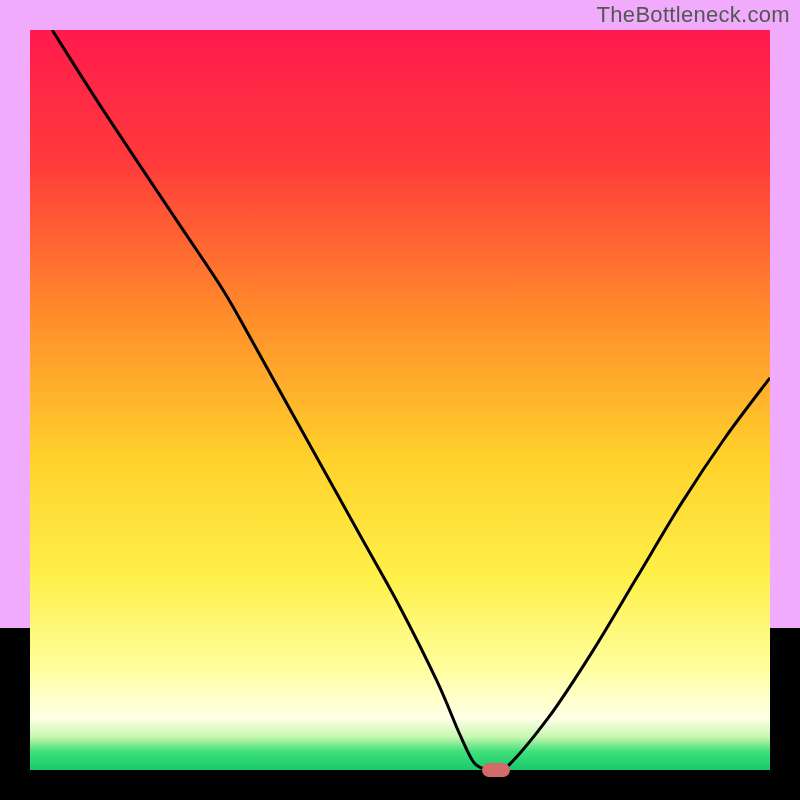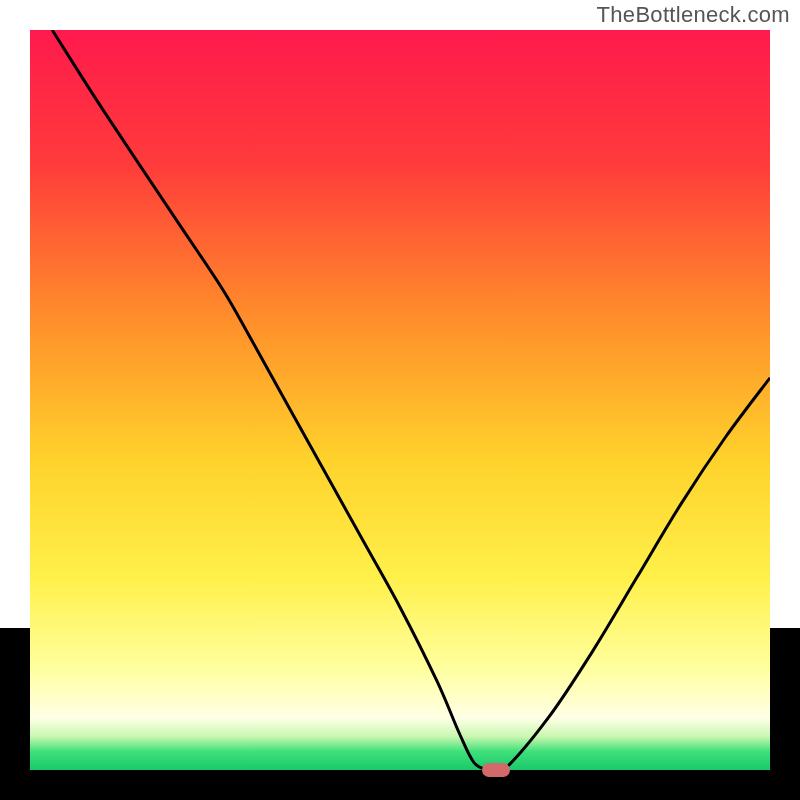--- a/index.html
+++ b/index.html
@@ -8,21 +8,21 @@
     width: 800px;
     height: 800px;
     background: #000;
     font-family: Arial, Helvetica, sans-serif;
     overflow: hidden;
   }
   .frame {
     position: relative;
     width: 800px;
     height: 628px;
-    background: #ffffff;
+    background: #f0abfc;
   }
   .watermark {
     position: absolute;
     top: 2px;
     right: 10px;
     color: #555;
     font-size: 22px;
     font-weight: 500;
     letter-spacing: 0.3px;
     z-index: 10;

